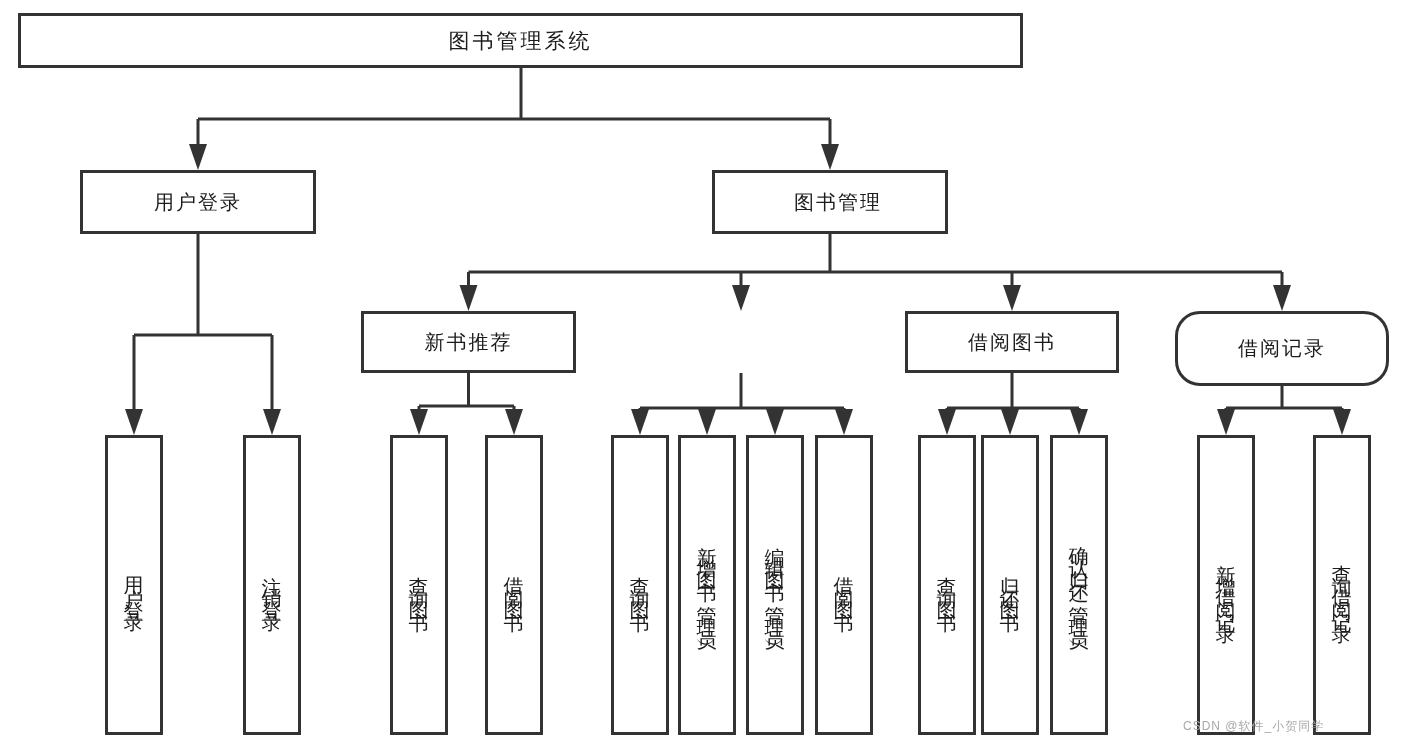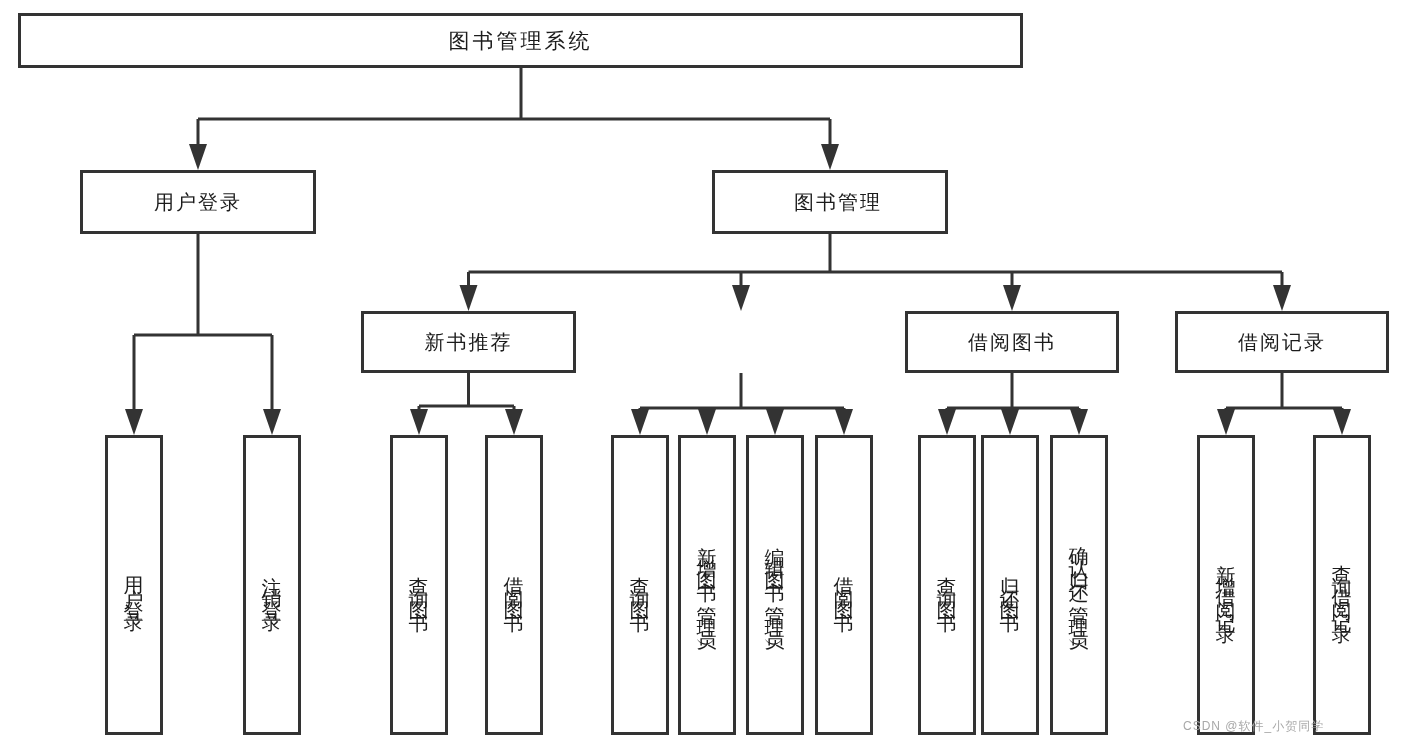--- a/index.html
+++ b/index.html
@@ -130,21 +130,21 @@
   <div class="box" style="left:712px; top:170px; width:236px; height:64px;padding-left:16px;">
     <span class="h-label">图书管理</span>
   </div>
 
   <div class="box" style="left:361px; top:311px; width:215px; height:62px;">
     <span class="h-label">新书推荐</span>
   </div>
   <div class="box" style="left:905px; top:311px; width:214px; height:62px;">
     <span class="h-label">借阅图书</span>
   </div>
-  <div class="box" style="left:1175px; top:311px; width:214px; height:62px;">
+  <div class="box" style="left:1175px; top:311px; width:214px; height:75px;border-radius:25px;">
     <span class="h-label">借阅记录</span>
   </div>
 
   <div class="box" style="left:105px; top:435px; width:58px; height:300px;">
     <span class="v-label">用户登录</span>
   </div>
   <div class="box" style="left:243px; top:435px; width:58px; height:300px;">
     <span class="v-label">注销登录</span>
   </div>
   <div class="box" style="left:390px; top:435px; width:58px; height:300px;">

